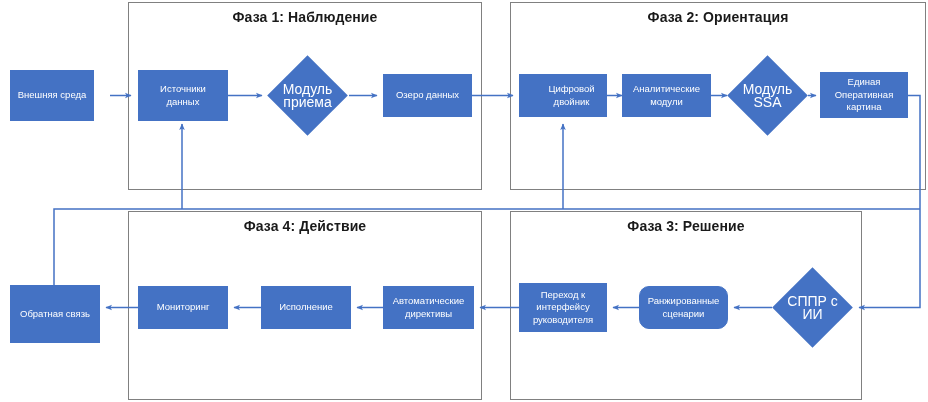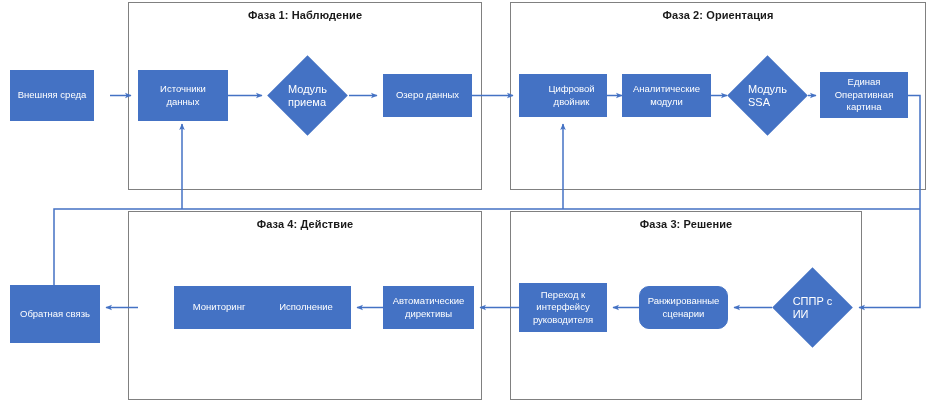--- a/index.html
+++ b/index.html
@@ -24,21 +24,21 @@
     border: 1.4px solid #808080;
     background: transparent;
     box-sizing: border-box;
   }
   .phase-title {
     position: absolute;
     top: 6px;
     left: 0;
     width: 100%;
     text-align: center;
-    font-size: 11px;
+    font-size: 14px;
     font-weight: bold;
     color: #1a1a1a;
     letter-spacing: 0.1px;
     white-space: nowrap;
   }
   
   .node {
     position: absolute;
     background: #4472c4;
     border: 1px solid #4472c4;
@@ -62,23 +62,23 @@
     inset: 0;
     background: #4472c4;
     transform: rotate(45deg);
   }
   .diamond .dlabel {
     position: absolute;
     inset: 0;
     display: flex;
     align-items: center;
     justify-content: center;
-    text-align: left;
+    text-align: center;
     color: #ffffff;
-    font-size: 11px;
+    font-size: 14px;
     line-height: 12.5px;
     white-space: pre-line;
     z-index: 2;
   }
   
   .conn {
     position: absolute;
     left: 0;
     top: 0;
     width: 928px;
@@ -192,17 +192,17 @@
 
   <div class="node" style="left:519px; top:283px; width:88px; height:49px;">Переход к
 интерфейсу
 руководителя</div>
 
   <div class="node" style="left:383px; top:286px; width:91px; height:43px;">Автоматические
 директивы</div>
 
   <div class="node" style="left:261px; top:286px; width:90px; height:43px;">Исполнение</div>
 
-  <div class="node" style="left:138px; top:286px; width:90px; height:43px;margin-left:36px;">Мониторинг</div>
+  <div class="node" style="left:138px; top:286px; width:90px; height:43px;">Мониторинг</div>
 
   <div class="node" style="left:10px; top:285px; width:90px; height:58px;">Обратная связь</div>
 
 </div>
 
 </body></html>

